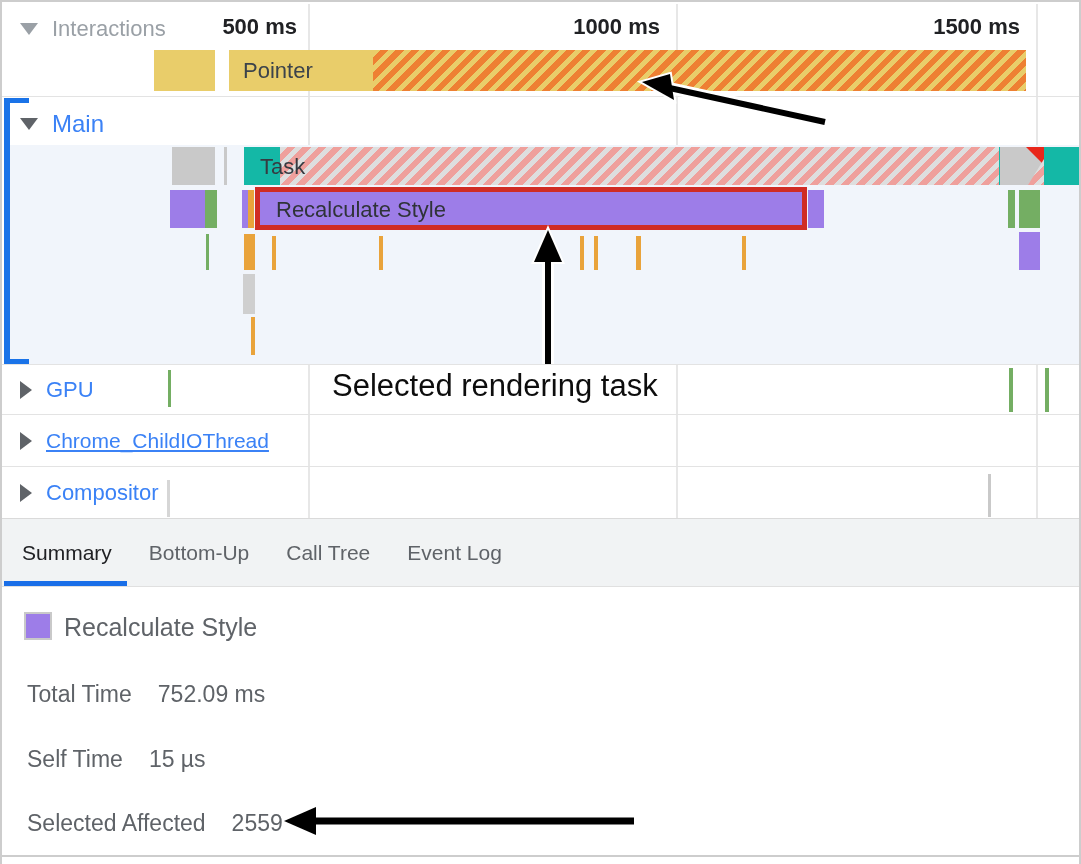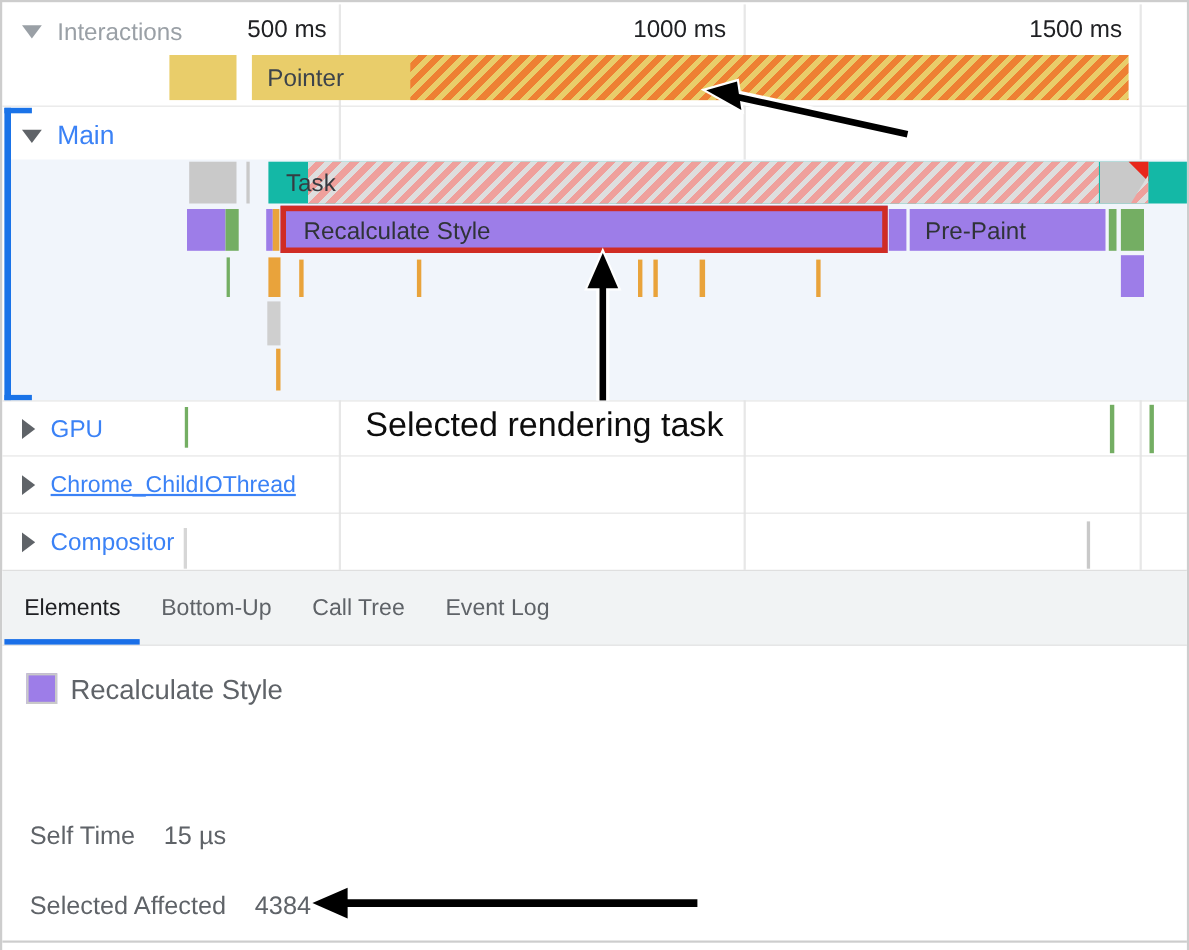--- a/index.html
+++ b/index.html
@@ -6,21 +6,21 @@
   .stage{
     position:relative;width:1081px;height:864px;overflow:hidden;
     background:#fff;
     border-top:2px solid #cdcdcd;border-left:2px solid #cdcdcd;border-right:2px solid #cdcdcd;
     box-sizing:border-box;
     font-family:"Liberation Sans","DejaVu Sans",sans-serif;
   }
   .abs{position:absolute;box-sizing:border-box;}
   .gridline{position:absolute;top:2px;width:2px;background:#e7e7e7;}
   .divider{position:absolute;left:0;width:100%;height:1px;background:#e3e3e3;}
-  .ruler-label{position:absolute;top:12px;font-size:22px;color:#202124;text-align:right;}
+  .ruler-label{position:absolute;top:12px;font-size:22px;color:#202124;text-align:right;font-weight:bold;}
   .track-label{position:absolute;display:flex;align-items:center;gap:14px;font-size:22px;color:#3b82f6;}
   .tri-down{width:0;height:0;border-left:9px solid transparent;border-right:9px solid transparent;border-top:12px solid #5f6368;}
   .tri-right{width:0;height:0;border-top:9px solid transparent;border-bottom:9px solid transparent;border-left:12px solid #5f6368;}
   .bar{position:absolute;box-sizing:border-box;}
   .bar-label{font-size:22px;color:#363b41;white-space:nowrap;line-height:1;}
   .hatch-orange{background:repeating-linear-gradient(135deg,#e9cd6a 0 5px,#ee8033 5px 11px);}
   .hatch-pink{background:repeating-linear-gradient(135deg,#dedede 0 5px,#efa09c 5px 11px);}
   .corner-red{position:absolute;top:0;right:0;width:0;height:0;border-left:20px solid transparent;border-top:20px solid #e8271b;}
   .tabbar{position:absolute;left:0;top:517px;width:100%;height:67px;background:#f1f3f4;border-bottom:1px solid #e0e0e0;display:flex;align-items:center;gap:37px;padding-left:20px;}
   .tab{font-size:21px;color:#5f6368;cursor:default;}
@@ -79,23 +79,20 @@
   </div>
 
   <div class="bar" style="left:168px;top:188px;width:35px;height:38px;background:#9d7de8;"></div>
   <div class="bar" style="left:203px;top:188px;width:12px;height:38px;background:#74ae63;"></div>
   <div class="bar" style="left:240px;top:188px;width:6px;height:38px;background:#9d7de8;"></div>
   <div class="bar" style="left:246px;top:188px;width:6px;height:38px;background:#e9a33b;"></div>
   <div class="bar" style="left:253px;top:185px;width:552px;height:43px;background:#9d7de8;border:5px solid #d02c24;">
     <div class="bar-label abs" style="left:16px;top:7px;color:#2f3338;">Recalculate Style</div>
   </div>
   <div class="bar" style="left:806px;top:188px;width:16px;height:38px;background:#9d7de8;"></div>
-  <div class="bar" style="left:825px;top:188px;width:178px;height:38px;background:#9d7de8;">
-    <div class="bar-label abs" style="left:14px;top:9px;color:#2f3338;">Pre-Paint</div>
-  </div>
   <div class="bar" style="left:1006px;top:188px;width:7px;height:38px;background:#74ae63;"></div>
   <div class="bar" style="left:1017px;top:188px;width:21px;height:38px;background:#74ae63;"></div>
 
   <div class="bar" style="left:204px;top:232px;width:3px;height:36px;background:#74ae63;"></div>
   <div class="bar" style="left:242px;top:232px;width:11px;height:36px;background:#e9a33b;"></div>
   <div class="bar" style="left:270px;top:234px;width:4px;height:34px;background:#e9a33b;"></div>
   <div class="bar" style="left:377px;top:234px;width:4px;height:34px;background:#e9a33b;"></div>
   <div class="bar" style="left:578px;top:234px;width:4px;height:34px;background:#e9a33b;"></div>
   <div class="bar" style="left:592px;top:234px;width:4px;height:34px;background:#e9a33b;"></div>
   <div class="bar" style="left:634px;top:234px;width:5px;height:34px;background:#e9a33b;"></div>
@@ -127,37 +124,41 @@
   <div class="track-label" style="left:18px;top:478px;font-size:22px;">
     <span class="tri-right"></span>
     <span>Compositor</span>
   </div>
   <div class="bar" style="left:165px;top:478px;width:3px;height:37px;background:#d6d6d6;"></div>
   <div class="bar" style="left:986px;top:472px;width:3px;height:43px;background:#c9c9c9;"></div>
 
   <div class="divider" style="top:516px;background:#dadada;"></div>
 
   <div class="tabbar">
-    <span class="tab active">Elements</span>
+    <span class="tab active">Summary</span>
     <span class="tab">Bottom-Up</span>
     <span class="tab">Call Tree</span>
     <span class="tab">Event Log</span>
   </div>
   <div class="tab-underline"></div>
 
   <div class="abs" style="left:22px;top:610px;width:28px;height:28px;background:#9d7de8;border:2px solid #c9c9c9;"></div>
   <div class="abs" style="left:62px;top:611px;font-size:25px;color:#5f6368;">Recalculate Style</div>
 
+  <div class="sum-row" style="top:679px;">
+    <span>Total Time</span>
+    <span>752.09 ms</span>
+  </div>
   <div class="sum-row" style="top:744px;">
     <span>Self Time</span>
     <span>15 µs</span>
   </div>
   <div class="sum-row" style="top:808px;">
     <span>Selected Affected</span>
-    <span>4384</span>
+    <span>2559</span>
   </div>
 
   <div class="annotation" style="left:330px;top:366px;">Selected rendering task</div>
 
   <svg class="overlay" width="1081" height="864" viewBox="0 0 1081 864">
 
     <g>
       <line x1="823" y1="120" x2="663" y2="85" stroke="#fff" stroke-width="12"></line>
       <polygon points="640,80 672,98 668,72" fill="#000" stroke="#fff" stroke-width="4"></polygon>
       <line x1="823" y1="120" x2="663" y2="85" stroke="#000" stroke-width="6"></line>

